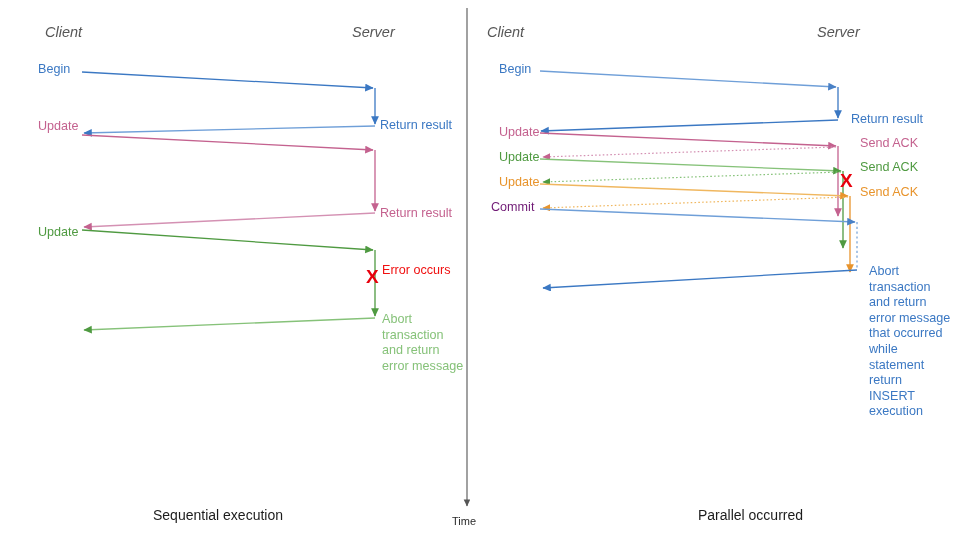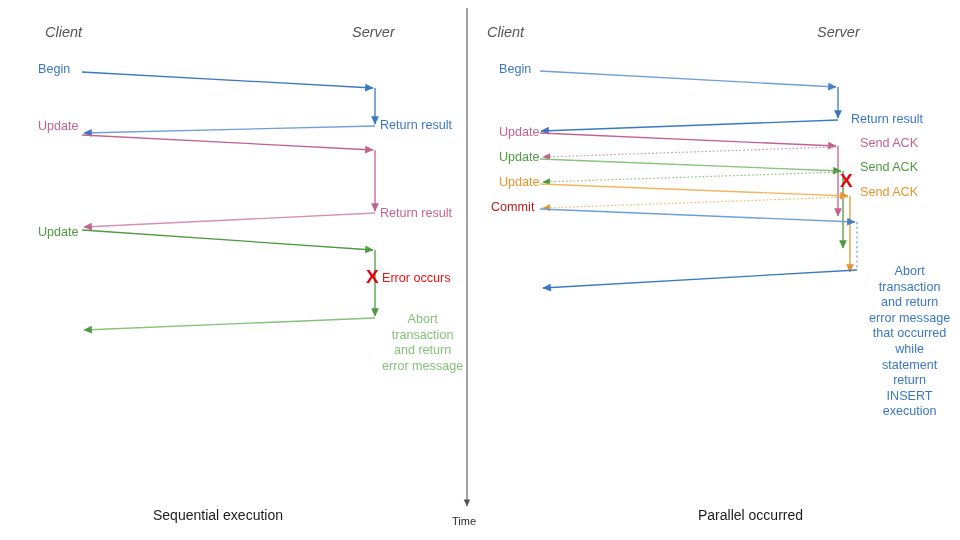--- a/index.html
+++ b/index.html
@@ -11,21 +11,21 @@
     position:relative;
   }
   #stage{position:absolute;left:0;top:0;width:960px;height:476px;}
   svg.layer{position:absolute;left:0;top:0;width:960px;height:540px;}
   .lbl{position:absolute;white-space:nowrap;line-height:1.0;}
   .lane-head{
     font-style:italic;
     font-size:14.5px;
     color:#565656;
   }
-  .msg{font-size:12.6px;text-align:center;}
+  .msg{font-size:12.6px;}
   .caption{font-size:14px;color:#1c1c1c;}
   .axis-lbl{font-size:11px;color:#2b2b2b;}
   .xmark{
     position:absolute;
     font-size:19px;
     font-weight:bold;
     color:#e8000d;
     font-family:"Liberation Sans","DejaVu Sans",sans-serif;
     line-height:1;
   }
@@ -123,21 +123,21 @@
 
   <div class="lbl msg" style="left:38px;top:63px;color:#3b78c3;">Begin</div>
   <div class="lbl msg" style="left:380px;top:119px;color:#3b78c3;">Return result</div>
 
   <div class="lbl msg" style="left:38px;top:120px;color:#c4628f;">Update</div>
   <div class="lbl msg" style="left:380px;top:207px;color:#c4628f;">Return result</div>
 
   <div class="lbl msg" style="left:38px;top:226px;color:#4f9a41;">Update</div>
 
   <div class="xmark" style="left:366px;top:267px;">X</div>
-  <div class="lbl err-lbl" style="left:382px;top:272px;">Error occurs</div>
+  <div class="lbl err-lbl" style="left:382px;top:264px;">Error occurs</div>
 
   <div class="lbl msg multiline" id="left-abort-block" style="left:382px;top:312px;color:#86c279;">
       <div>Abort</div>
       <div>transaction</div>
       <div>and return</div>
       <div>error message</div>
     </div>
 
   <div class="lbl caption" style="left:153px;top:508px;">Sequential execution</div>
 
@@ -149,21 +149,21 @@
 
   <div class="lbl msg" style="left:499px;top:126px;color:#c4628f;">Update</div>
   <div class="lbl msg" style="left:860px;top:137px;color:#c4628f;">Send ACK</div>
 
   <div class="lbl msg" style="left:499px;top:151px;color:#4f9a41;">Update</div>
   <div class="lbl msg" style="left:860px;top:161px;color:#4f9a41;">Send ACK</div>
 
   <div class="lbl msg" style="left:499px;top:176px;color:#e8942c;">Update</div>
   <div class="lbl msg" style="left:860px;top:186px;color:#e8942c;">Send ACK</div>
 
-  <div class="lbl msg" style="left:491px;top:201px;color:#b91c1c;">Commit</div>
+  <div class="lbl msg" style="left:491px;top:201px;color:#701a75;">Commit</div>
 
   <div class="xmark" style="left:840px;top:171px;">X</div>
 
   <div class="lbl msg multiline" id="right-abort-block" style="left:869px;top:264px;color:#3b78c3;">
       <div>Abort</div>
       <div>transaction</div>
       <div>and return</div>
       <div>error message</div>
       <div>that occurred</div>
       <div>while</div>

